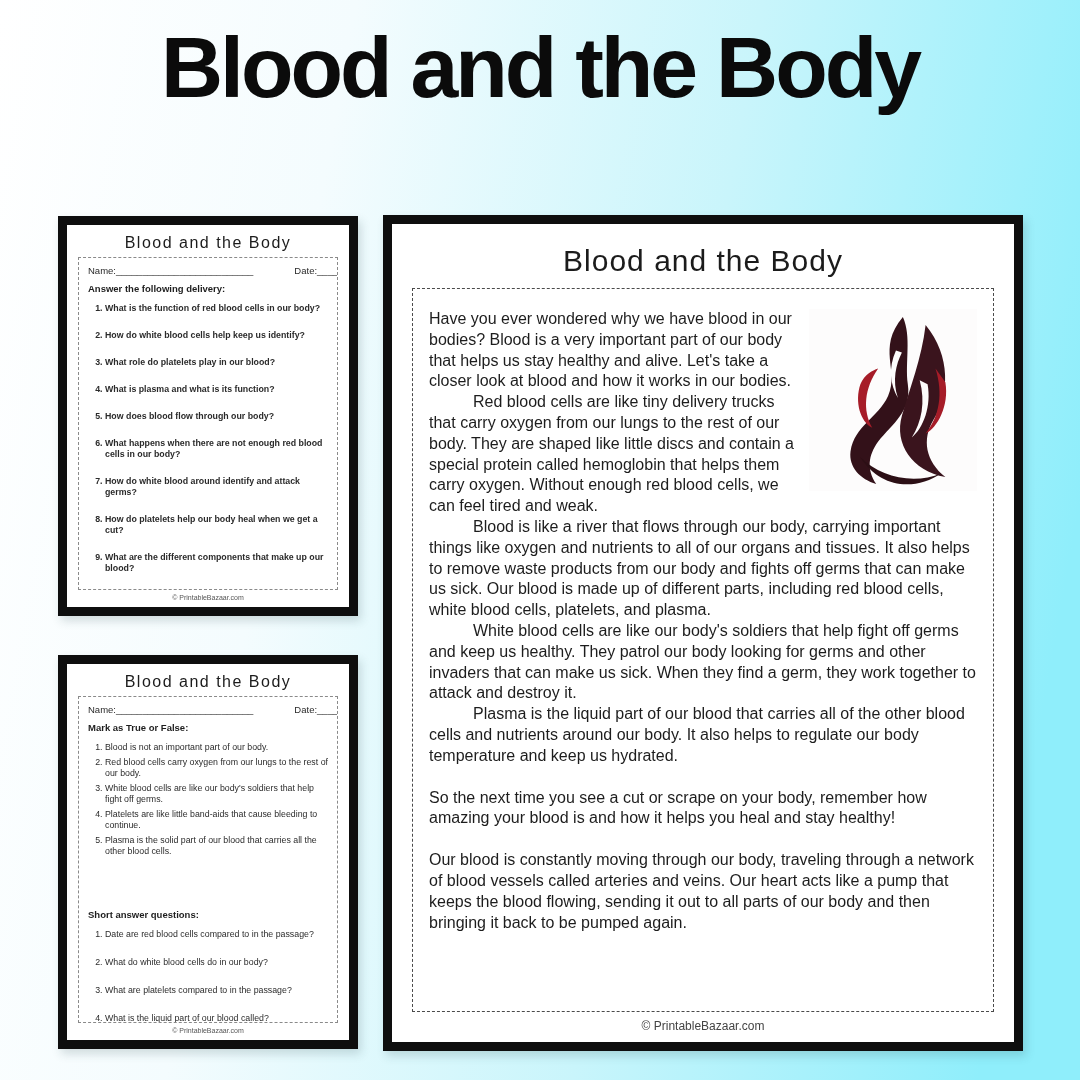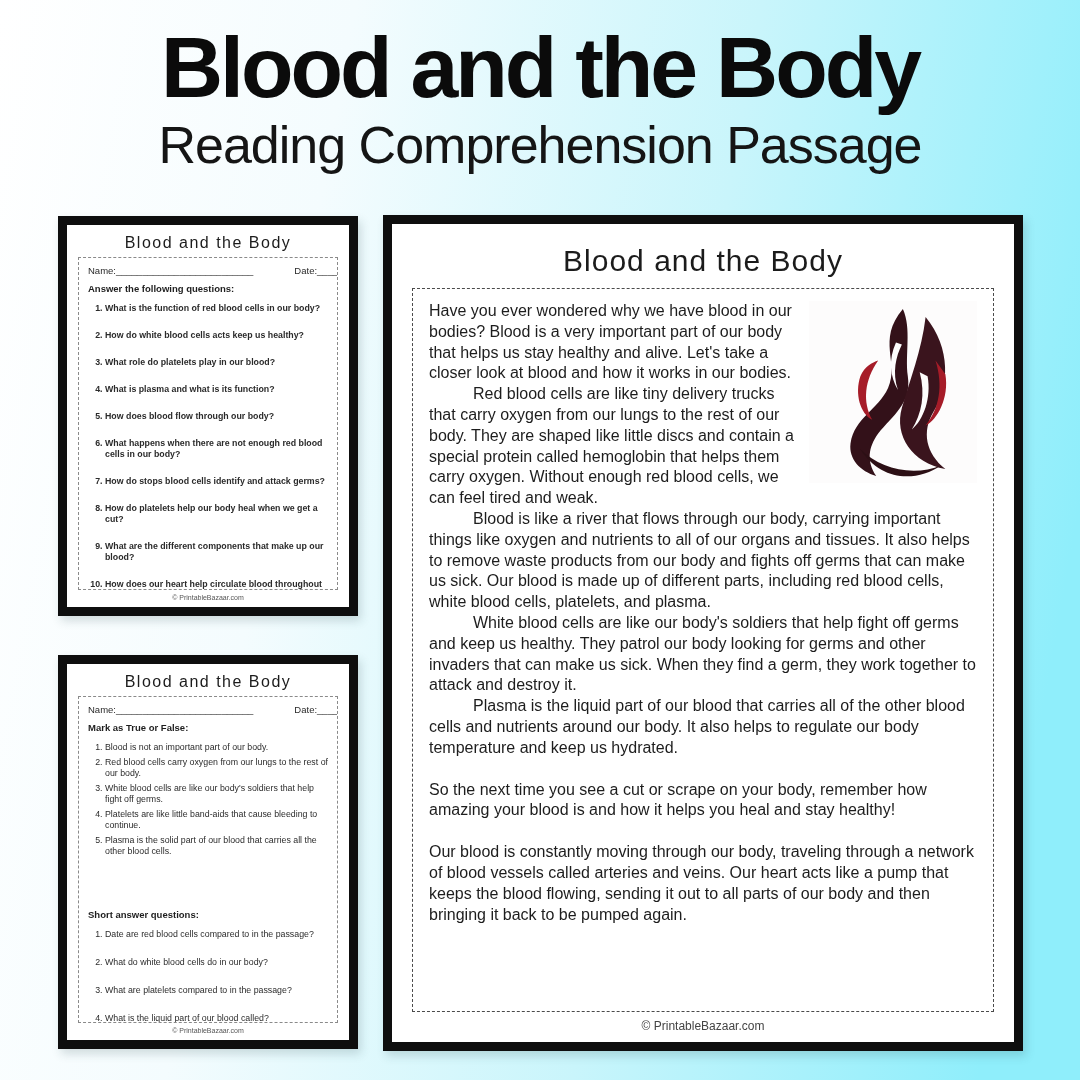--- a/index.html
+++ b/index.html
@@ -62,60 +62,59 @@
     text-align:center; font-size:7px; color:#555; padding:4px 0 6px 0;
   }
 
   
   .lg-title {
     text-align:center; font-size:30px; font-weight:400;
     letter-spacing:1px; color:#1b1b1b; margin:20px 0 10px 0;
   }
   .lg-box {
     flex:1; margin:0 20px; border:1.6px dashed #4a4a4a;
-    padding:12px 16px 10px 16px; overflow:hidden;
+    padding:20px 16px 10px 16px; overflow:hidden;
   }
   .passage { font-size:16px; line-height:1.3; color:#1d1d1d; }
   .passage p { margin:0; text-align:left; }
   .passage p:nth-of-type(n+2):nth-of-type(-n+5) { text-indent:44px; }
   .passage p:nth-of-type(n+6) { margin-top:21px; }
   .passage-illustration {
     float:right; width:168px; height:182px; margin:0 0 6px 12px;
     background:#fdfcfc;
   }
   .passage-illustration svg { width:100%; height:100%; display:block; }
   .lg-footer {
     text-align:center; font-size:12px; color:#444; padding:7px 0 9px 0;
   }
 </style>
 </head>
 <body>
 
 <div class="header">
   <div class="header-title">Blood and the Body</div>
-  <div class="header-subtitle">Reading Comprehension Passage</div>
 </div>
 
 <div class="page page-q1">
   <div class="page-inner">
     <div class="sm-title">Blood and the Body</div>
     <div class="sm-box">
       <div class="namedate">
         <span>Name:__________________________</span>
         <span>Date:___________</span>
       </div>
-      <div class="section-heading">Answer the following questions:</div>
+      <div class="section-heading">Answer the following delivery:</div>
       <ol class="q-list q-list-answers">
           <li>What is the function of red blood cells in our body?</li>
-          <li>How do white blood cells acts keep us healthy?</li>
+          <li>How do white blood cells help keep us identify?</li>
           <li>What role do platelets play in our blood?</li>
           <li>What is plasma and what is its function?</li>
           <li>How does blood flow through our body?</li>
           <li>What happens when there are not enough red blood cells in our body?</li>
-          <li>How do stops blood cells identify and attack germs?</li>
+          <li>How do white blood around identify and attack germs?</li>
           <li>How do platelets help our body heal when we get a cut?</li>
           <li>What are the different components that make up our blood?</li>
           <li>How does our heart help circulate blood throughout our body?</li>
         </ol>
     </div>
     <div class="sm-footer">© PrintableBazaar.com</div>
   </div>
 </div>
 
 <div class="page page-q2">

